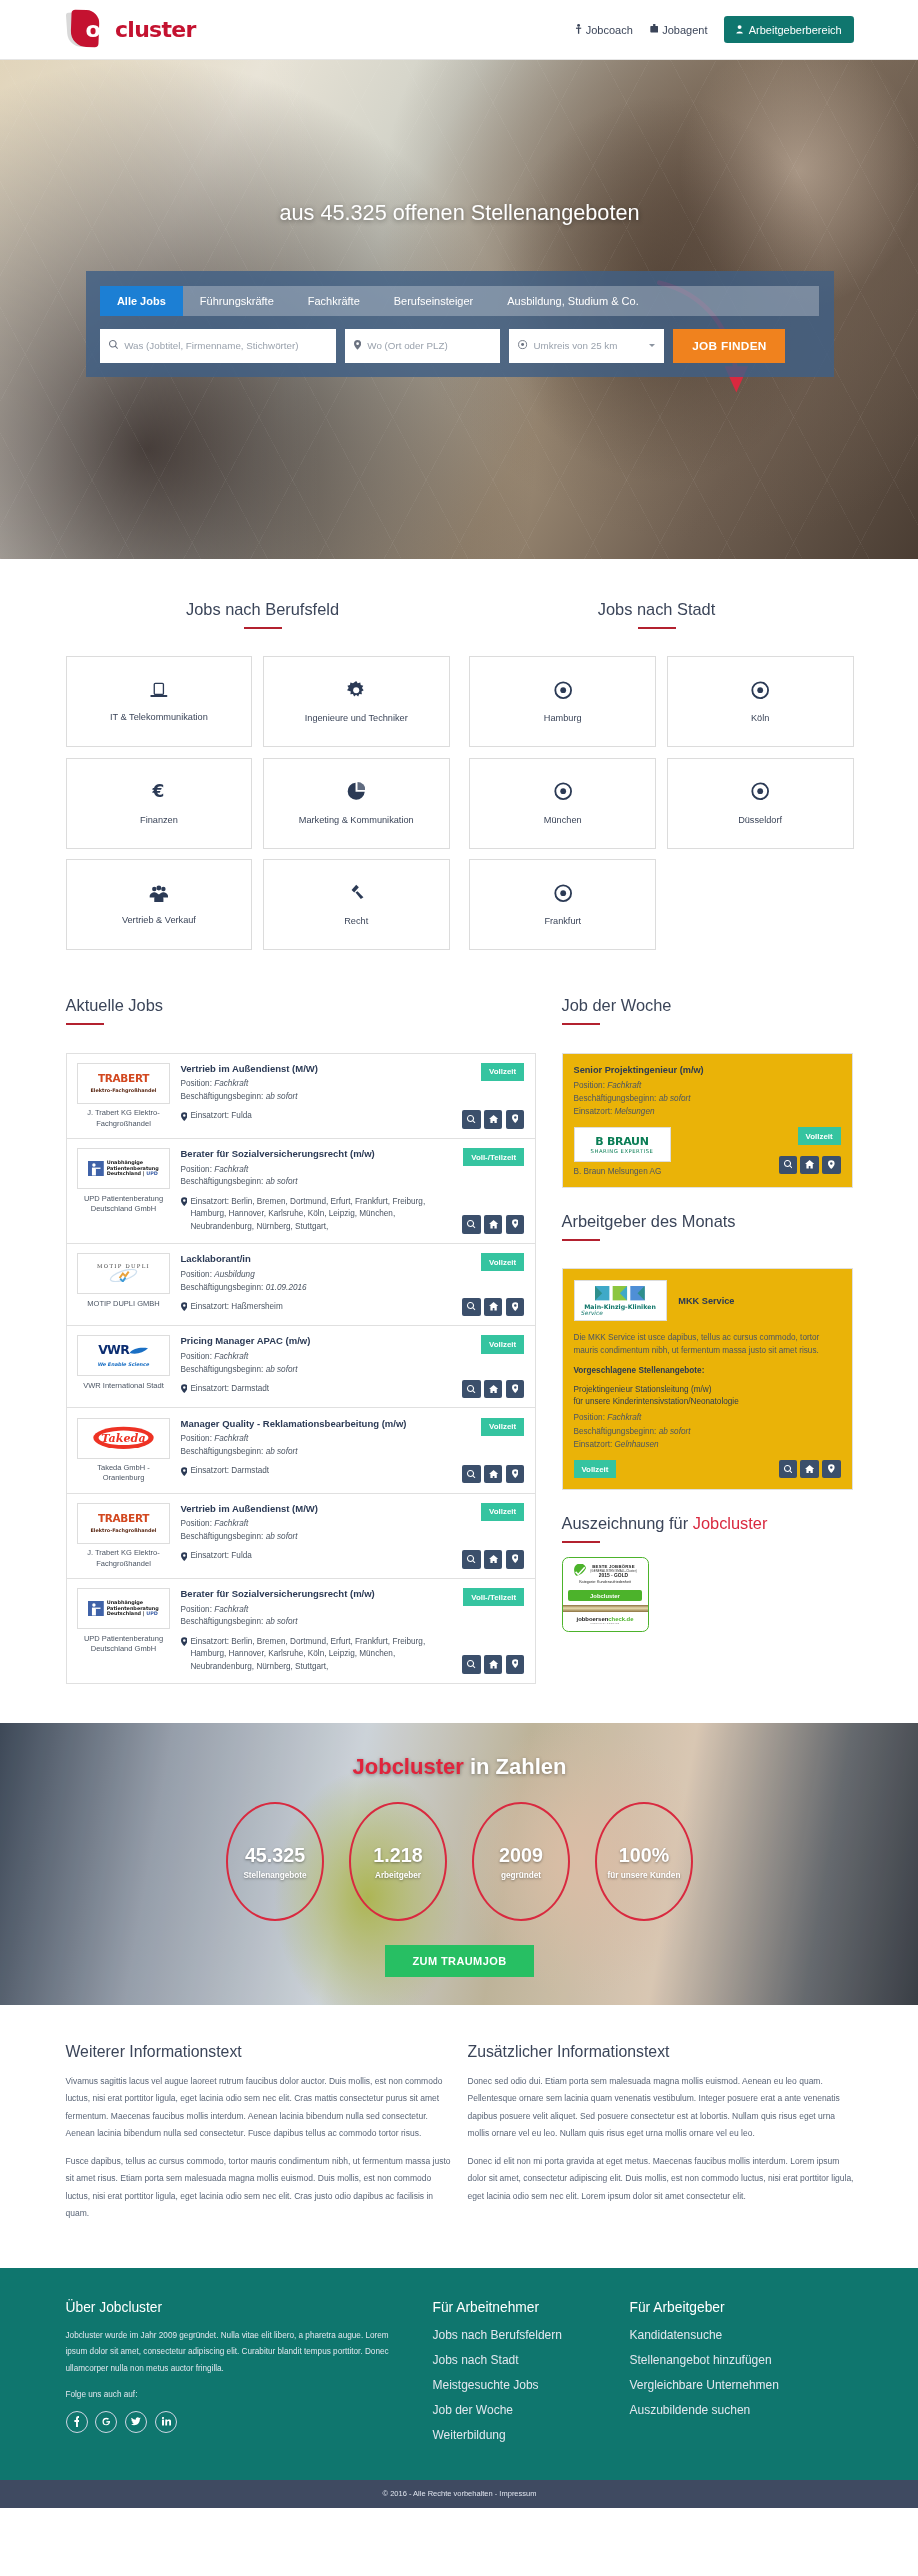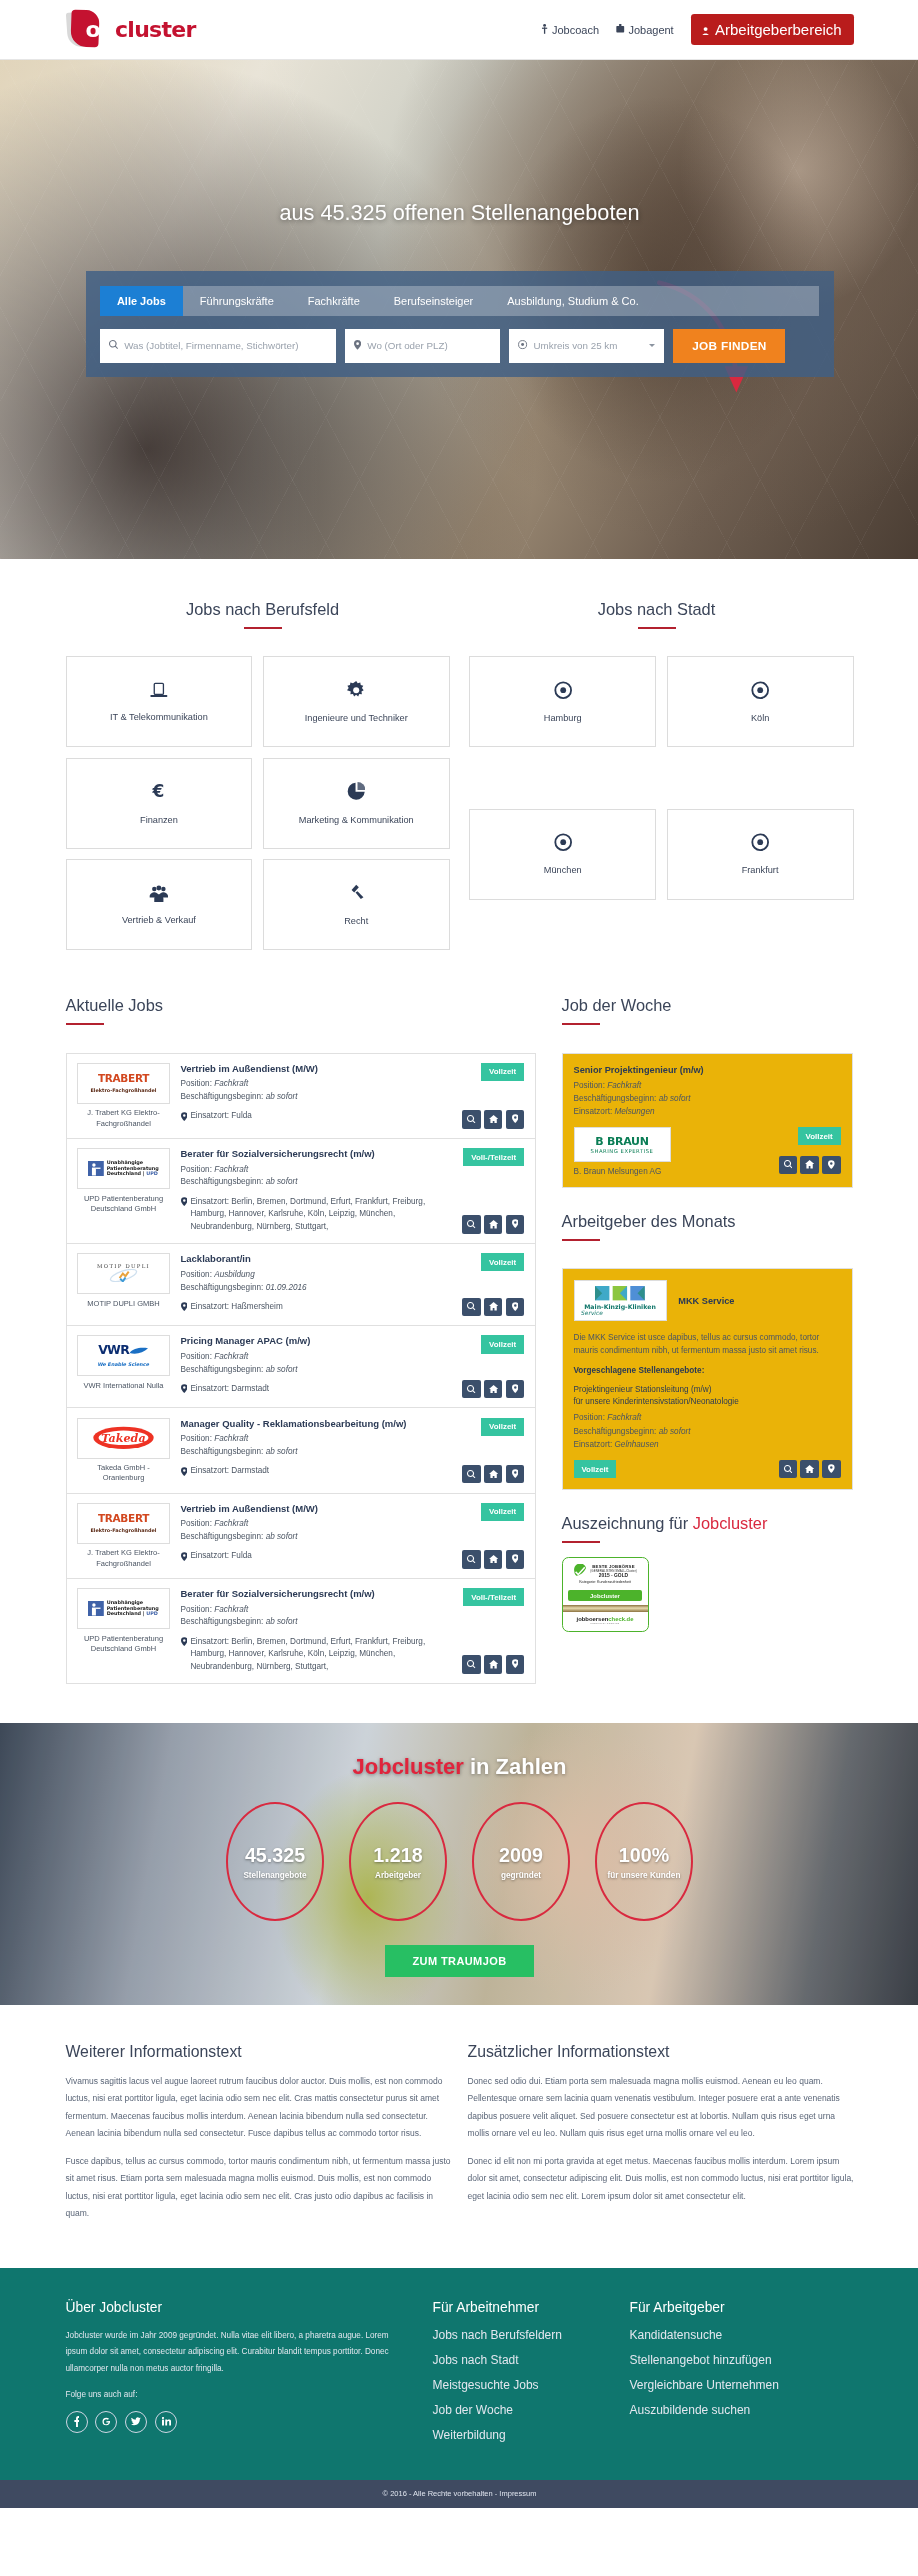--- a/index.html
+++ b/index.html
@@ -39,21 +39,21 @@
   }
   .logo-text .ob { color:#ffffff; }
   .hdr-nav { display:flex; align-items:center; gap:17px; }
   .hdr-link {
     display:flex; align-items:center; gap:3.9px;
     font-size:11px; color:#3b4559; text-decoration:none; cursor:pointer;
   }
   .hdr-link svg { fill:#3b4559; }
   .hdr-btn {
     display:flex; align-items:center; gap:5.3px;
-    background:#b91c1c; color:#fff; font-size:15px;
+    background:#0f766e; color:#fff; font-size:11px;
     padding:7.2px 11.8px; border-radius:3.3px; cursor:pointer;
   }
   .hdr-btn svg { fill:#fff; }
 
   
   .hero {
     position:relative; height:499px; overflow:hidden;
     background:
       radial-gradient(circle at 78% 30%, #6b5a4c 0%, rgba(107,90,76,0) 42%),
       radial-gradient(circle at 16% 78%, #2e2420 0%, rgba(46,36,32,0) 45%),
@@ -431,20 +431,29 @@
         </span>
         <span class="lbl">München</span>
       </div>
       <div class="cat-card">
         <span class="ico">
           <svg width="18.4" height="18.4" viewBox="0 0 28 28">
               <circle cx="14" cy="14" r="12" fill="none" stroke="#2b3a55" stroke-width="2.8"></circle>
               <circle cx="14" cy="14" r="4.4" fill="#2b3a55"></circle>
             </svg>
         </span>
+        <span class="lbl">Düsseldorf</span>
+      </div>
+      <div class="cat-card">
+        <span class="ico">
+          <svg width="18.4" height="18.4" viewBox="0 0 28 28">
+              <circle cx="14" cy="14" r="12" fill="none" stroke="#2b3a55" stroke-width="2.8"></circle>
+              <circle cx="14" cy="14" r="4.4" fill="#2b3a55"></circle>
+            </svg>
+        </span>
         <span class="lbl">Frankfurt</span>
       </div>
     </div>
   </div>
 </section>
 
 <section class="wrap jobs-section">
   <div class="jobs-left">
     <div class="sec-h">Aktuelle Jobs</div>
     <div class="rule"></div>
@@ -575,21 +584,21 @@
       </div>
     </div>
   </div>
   <div class="job-row">
     <div class="job-logo-col">
       <div class="job-logo">
               <div style="text-align:center;line-height:1.1"><span style="font-family:'DejaVu Sans',sans-serif;font-size:12.5px;font-weight:700;color:#0b2d71;letter-spacing:-0.7px">VWR</span><svg width="19.7" height="8.5" viewBox="0 0 30 13" style="vertical-align:middle">
                   <path d="M1 9C6 2 18 0 29 2 22 9 10 12 1 9z" fill="#1a6fc4"></path>
                 </svg><br><span style="font-family:'DejaVu Sans',sans-serif;font-size:4.9px;font-style:italic;font-weight:700;color:#1a6fc4">We Enable Science</span></div>
             </div>
-      <div class="job-company">VWR International Nulla</div>
+      <div class="job-company">VWR International Stadt</div>
     </div>
     <div class="job-main">
       <div class="job-title">Pricing Manager APAC (m/w)</div>
       <div class="job-meta">Position: <i>Fachkraft</i><br>Beschäftigungsbeginn: <i>ab sofort</i></div>
       <div class="job-loc">
               <span><svg width="6.6" height="9.2" viewBox="0 0 12 16">
                   <path d="M6 0a6 6 0 00-6 6c0 4.5 6 10 6 10s6-5.5 6-10A6 6 0 006 0zm0 8.3A2.3 2.3 0 116 3.7a2.3 2.3 0 010 4.6z"></path>
                 </svg></span>
               <span>Einsatzort: Darmstadt</span>
             </div>

